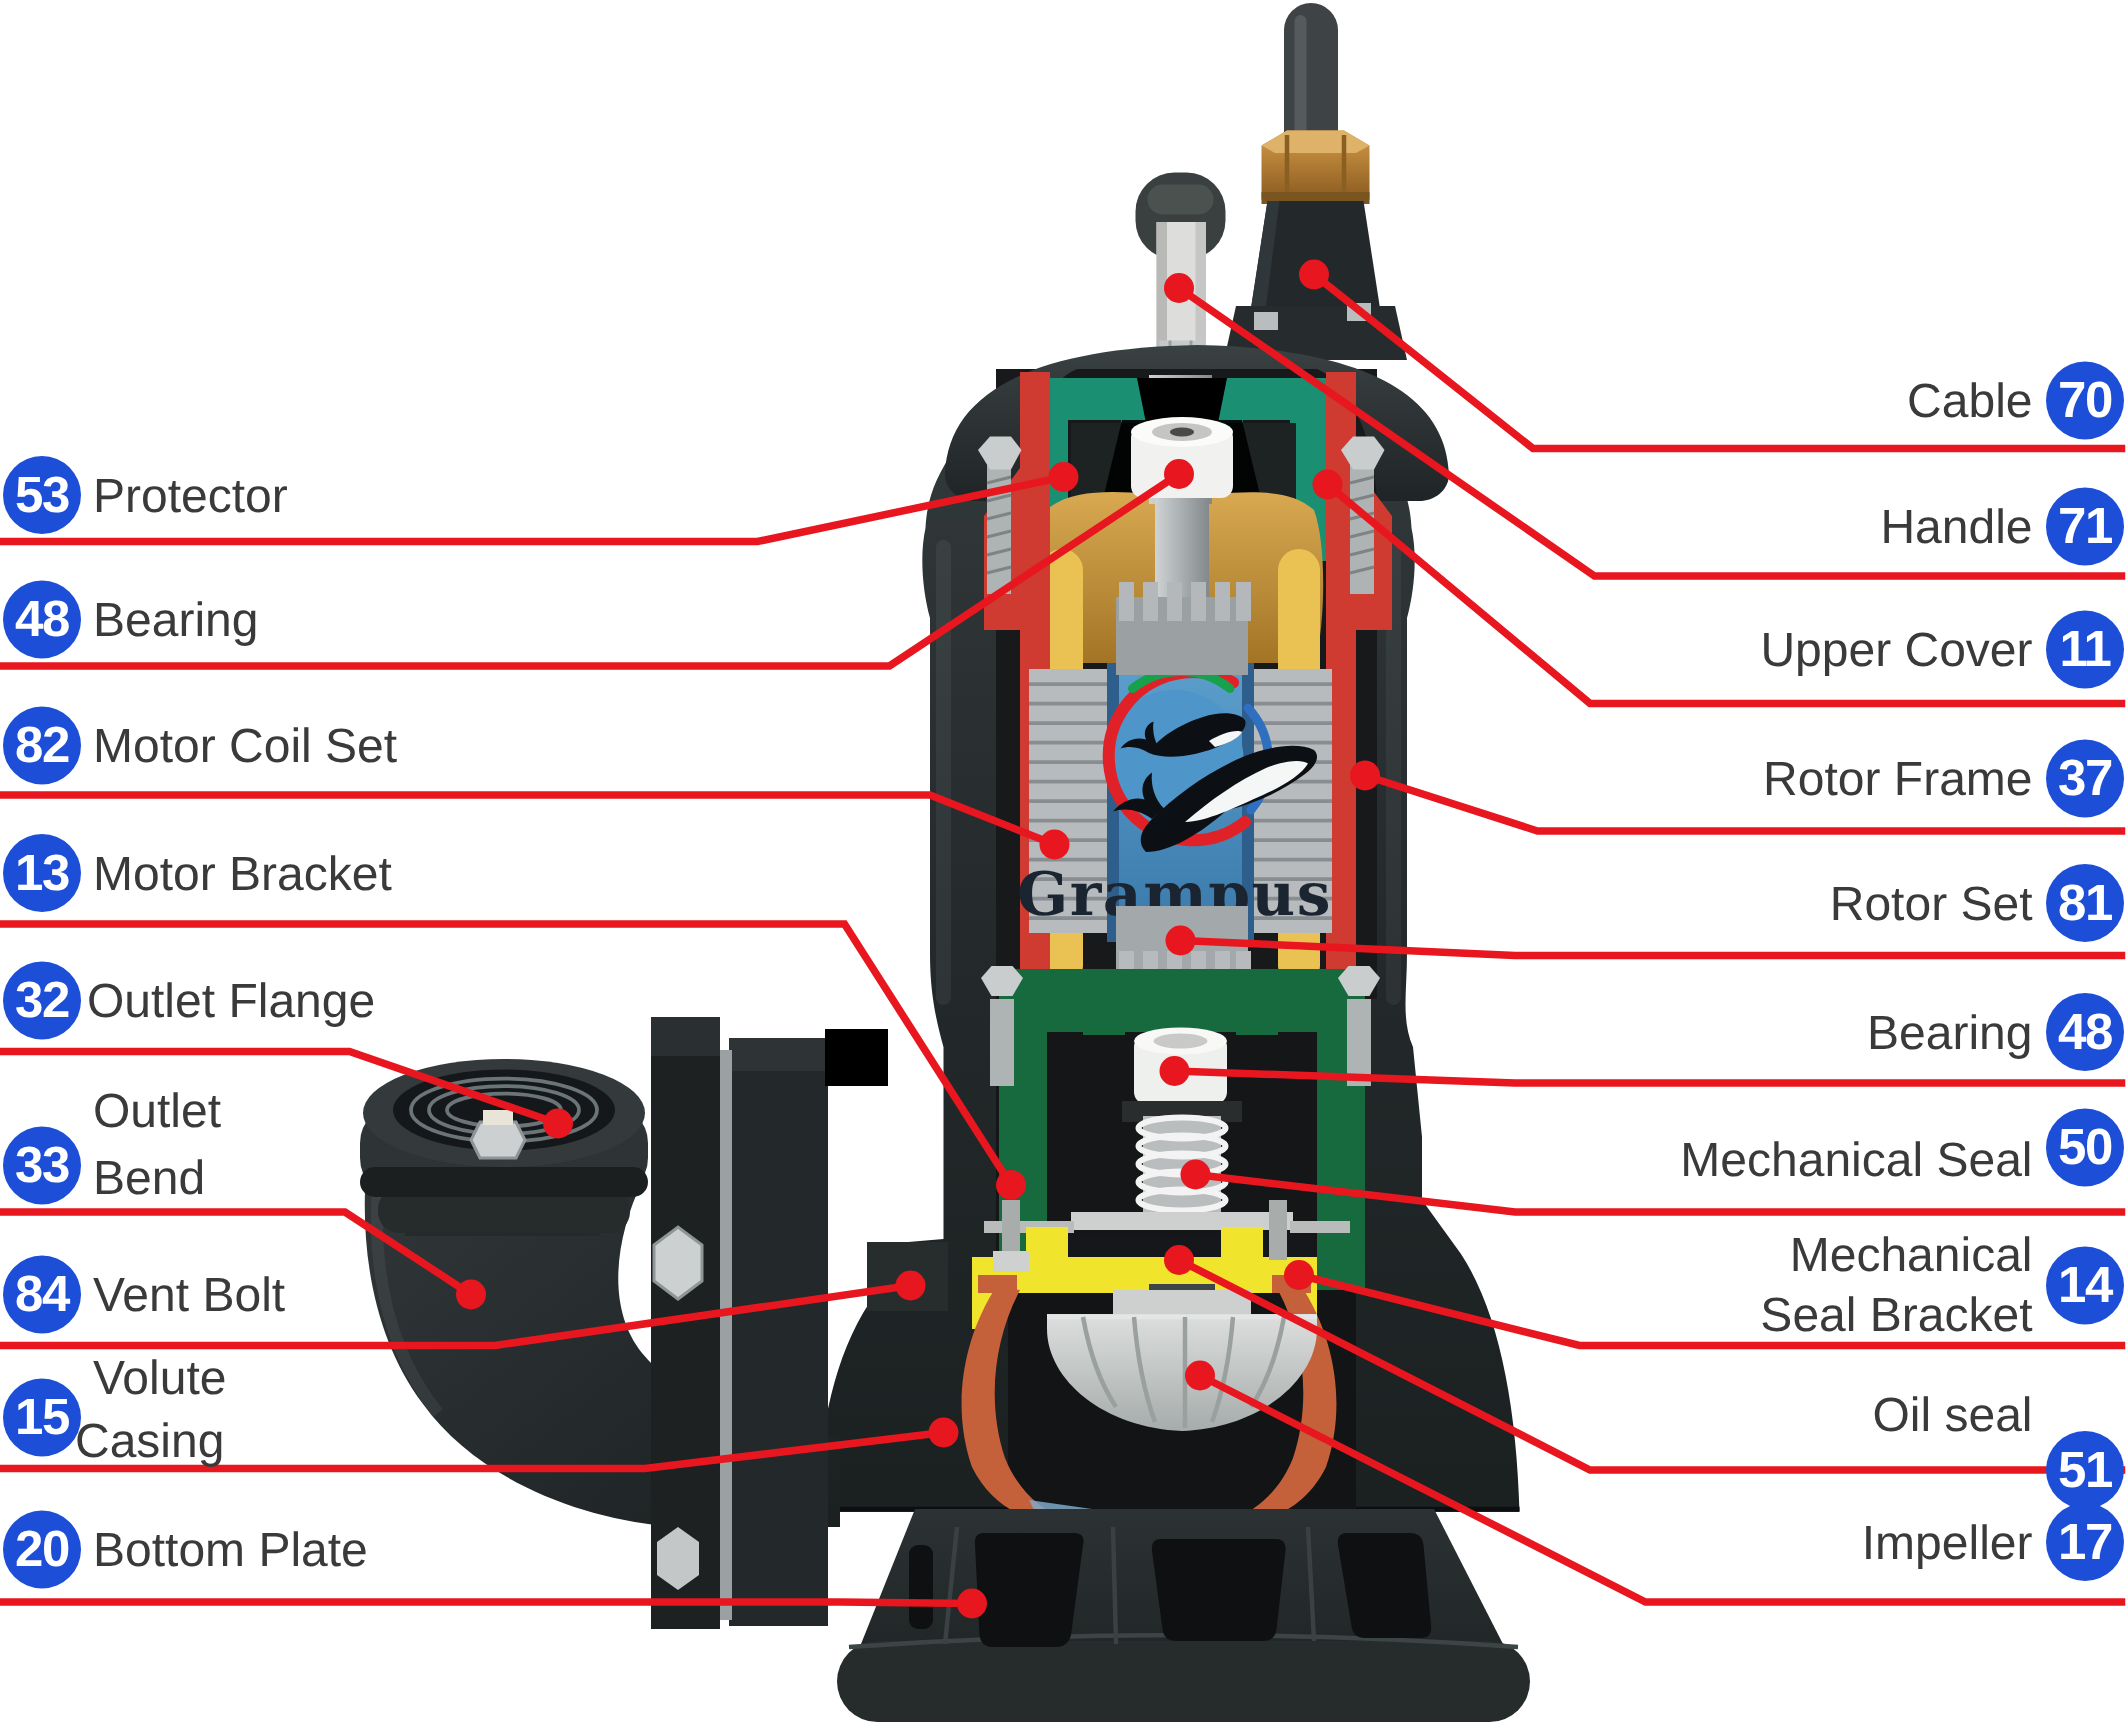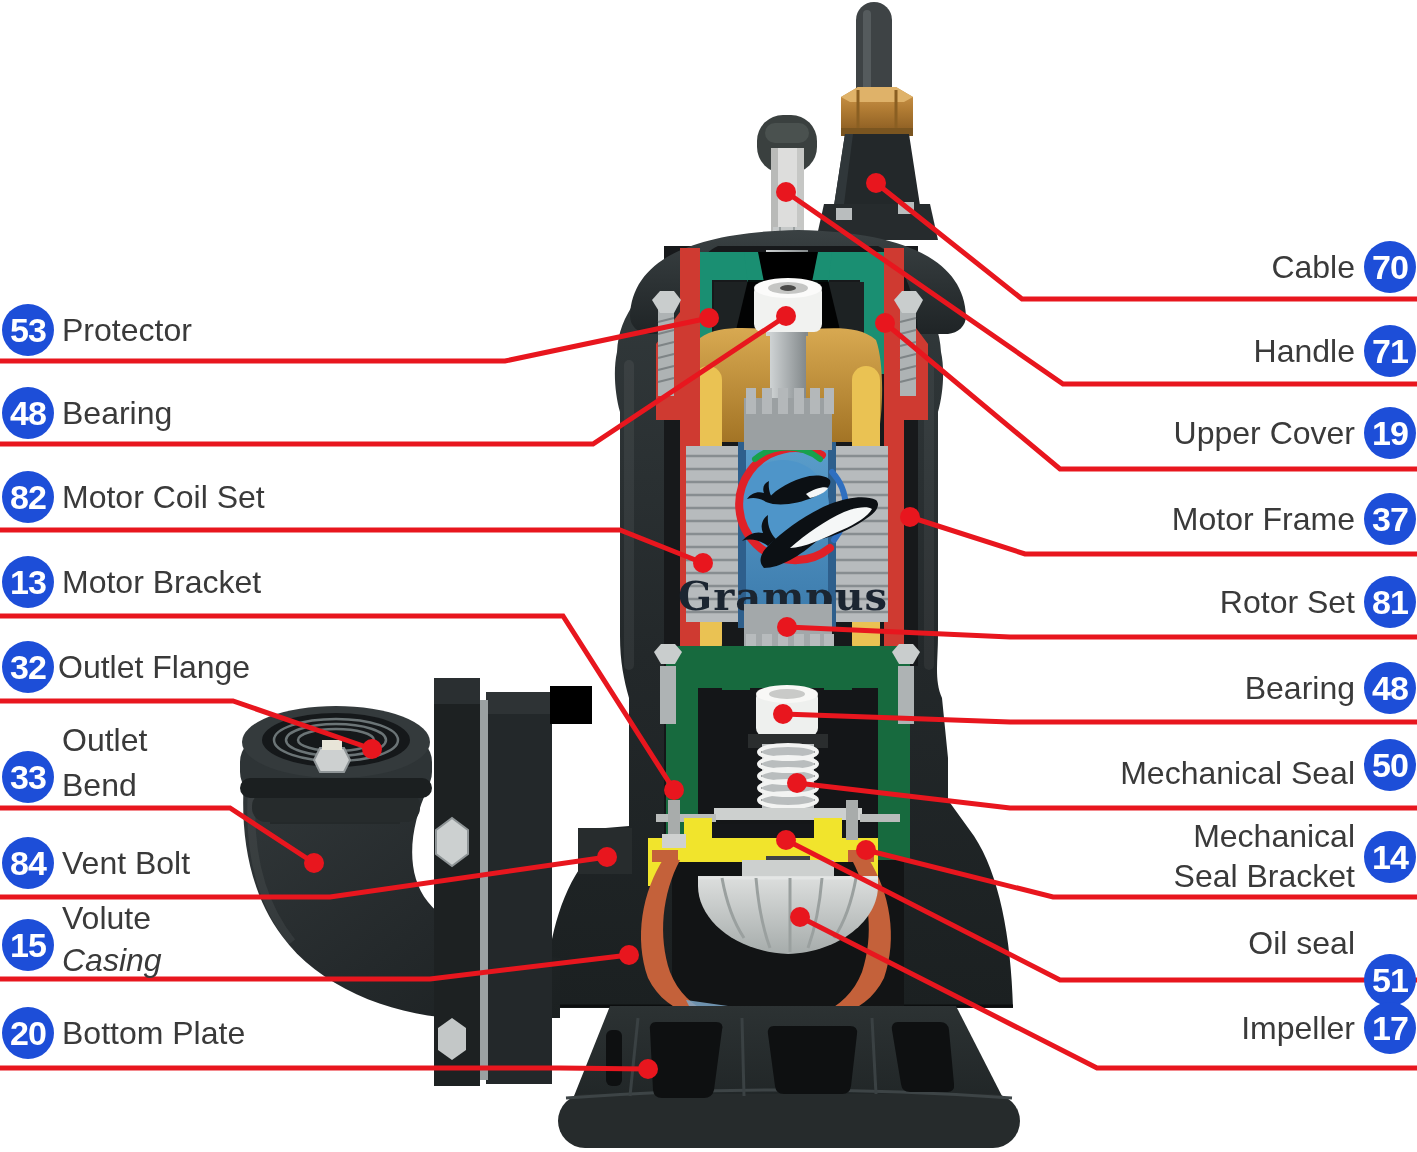--- a/index.html
+++ b/index.html
@@ -427,31 +427,31 @@
     <div class="lbl left" style="top: 558px; left: 62px;">Motor Bracket</div>
     <div class="num-circle" style="top: 641px; left: 2px;">32</div>
     <div class="lbl left" style="top: 643px; left: 58px;">Outlet Flange</div>
     <div class="num-circle" style="top: 751px; left: 2px;">33</div>
     <div class="lbl left" style="top: 716px; left: 62px;">Outlet</div>
     <div class="lbl left" style="top: 761px; left: 62px;">Bend</div>
     <div class="num-circle" style="top: 837px; left: 2px;">84</div>
     <div class="lbl left" style="top: 839px; left: 62px;">Vent Bolt</div>
     <div class="num-circle" style="top: 919px; left: 2px;">15</div>
     <div class="lbl left" style="top: 894px; left: 62px;">Volute</div>
-    <div class="lbl left" style="top: 936px; left: 62px; font-style: italic;">Casing</div>
+    <div class="lbl left" style="top: 936px; left: 50px;">Casing</div>
     <div class="num-circle" style="top: 1007px; left: 2px;">20</div>
     <div class="lbl left" style="top: 1009px; left: 62px;">Bottom Plate</div>
     <div class="num-circle" style="top: 241px; left: 1364px;">70</div>
     <div class="lbl right" style="top: 243px; right: 62px; text-align: right;">Cable</div>
     <div class="num-circle" style="top: 325px; left: 1364px;">71</div>
     <div class="lbl right" style="top: 327px; right: 62px; text-align: center;">Handle</div>
-    <div class="num-circle" style="top: 407px; left: 1364px;">19</div>
+    <div class="num-circle" style="top: 407px; left: 1364px;">11</div>
     <div class="lbl right" style="top: 409px; right: 62px; text-align: right;">Upper Cover</div>
     <div class="num-circle" style="top: 493px; left: 1364px;">37</div>
-    <div class="lbl right" style="top: 495px; right: 62px; text-align: right;">Motor Frame</div>
+    <div class="lbl right" style="top: 495px; right: 62px; text-align: right;">Rotor Frame</div>
     <div class="num-circle" style="top: 576px; left: 1364px;">81</div>
     <div class="lbl right" style="top: 578px; right: 62px; text-align: right;">Rotor Set</div>
     <div class="num-circle" style="top: 662px; left: 1364px;">48</div>
     <div class="lbl right" style="top: 664px; right: 62px; text-align: right;">Bearing</div>
     <div class="num-circle" style="top: 739px; left: 1364px;">50</div>
     <div class="lbl right" style="top: 749px; right: 62px; text-align: right;">Mechanical Seal</div>
     <div class="num-circle" style="top: 831px; left: 1364px;">14</div>
     <div class="lbl right" style="top: 812px; right: 62px; text-align: right;">Mechanical</div>
     <div class="lbl right" style="top: 852px; right: 62px; text-align: right;">Seal Bracket</div>
     <div class="num-circle" style="top: 954px; left: 1364px;">51</div>

